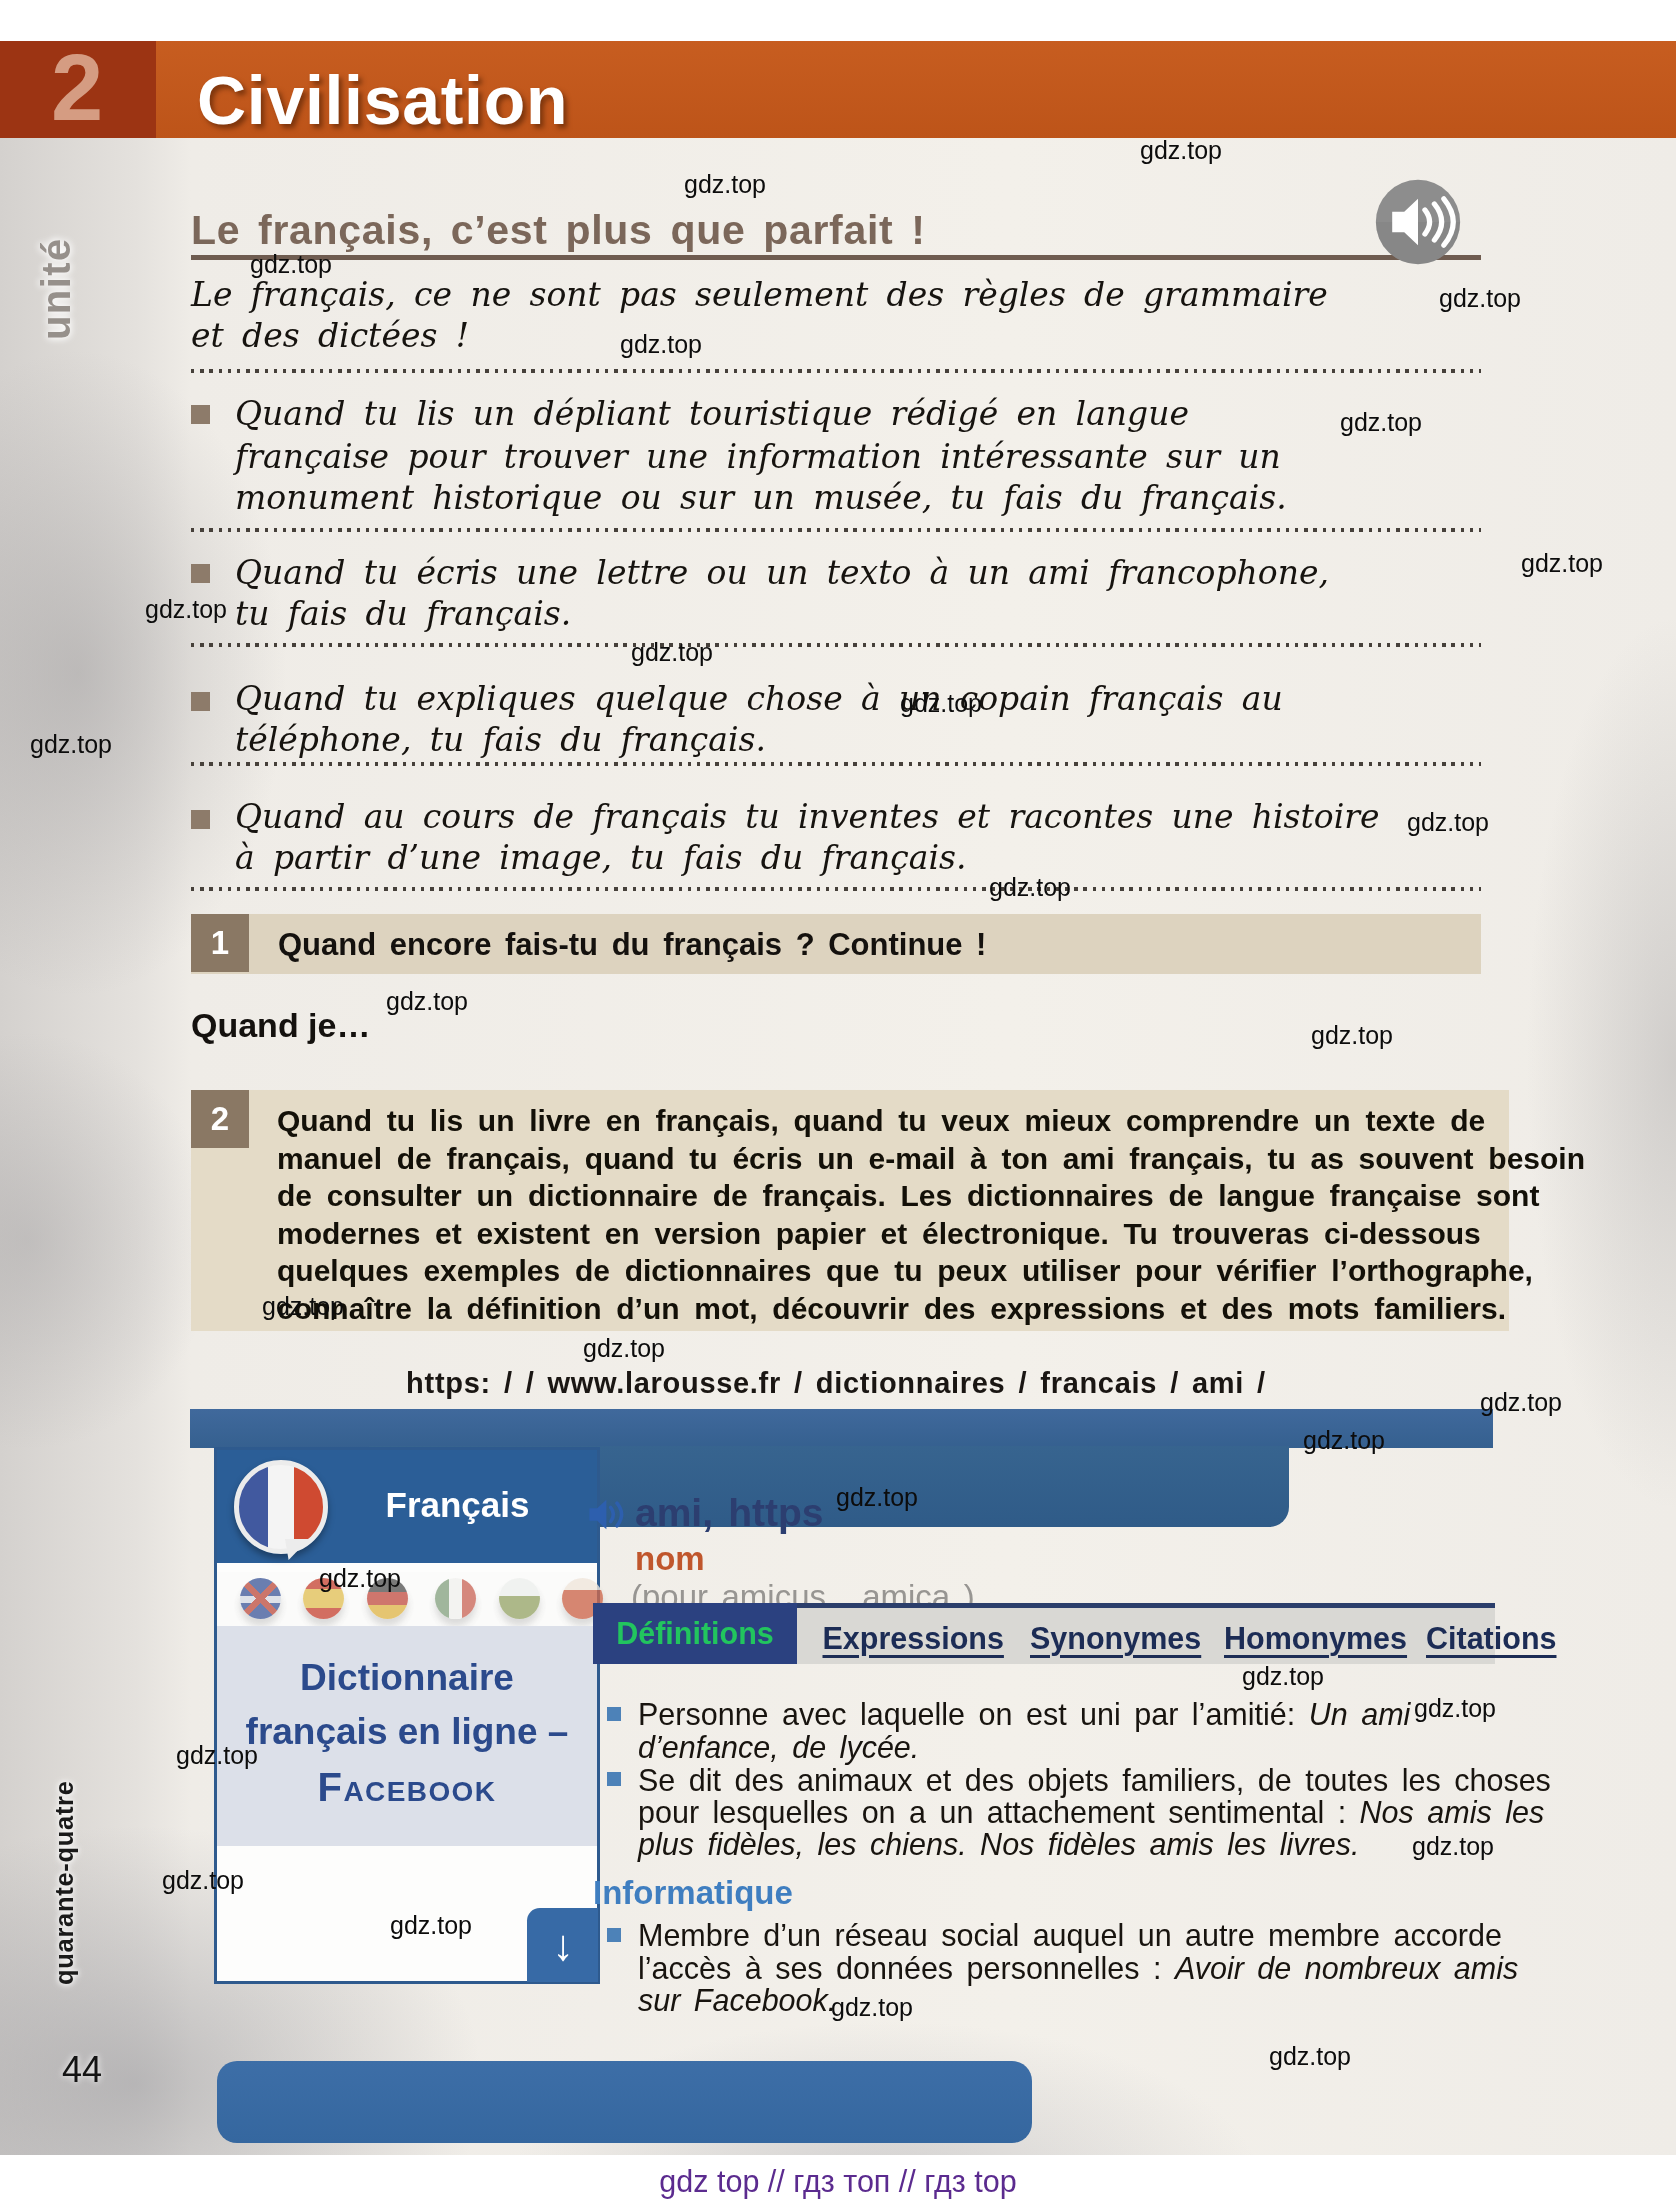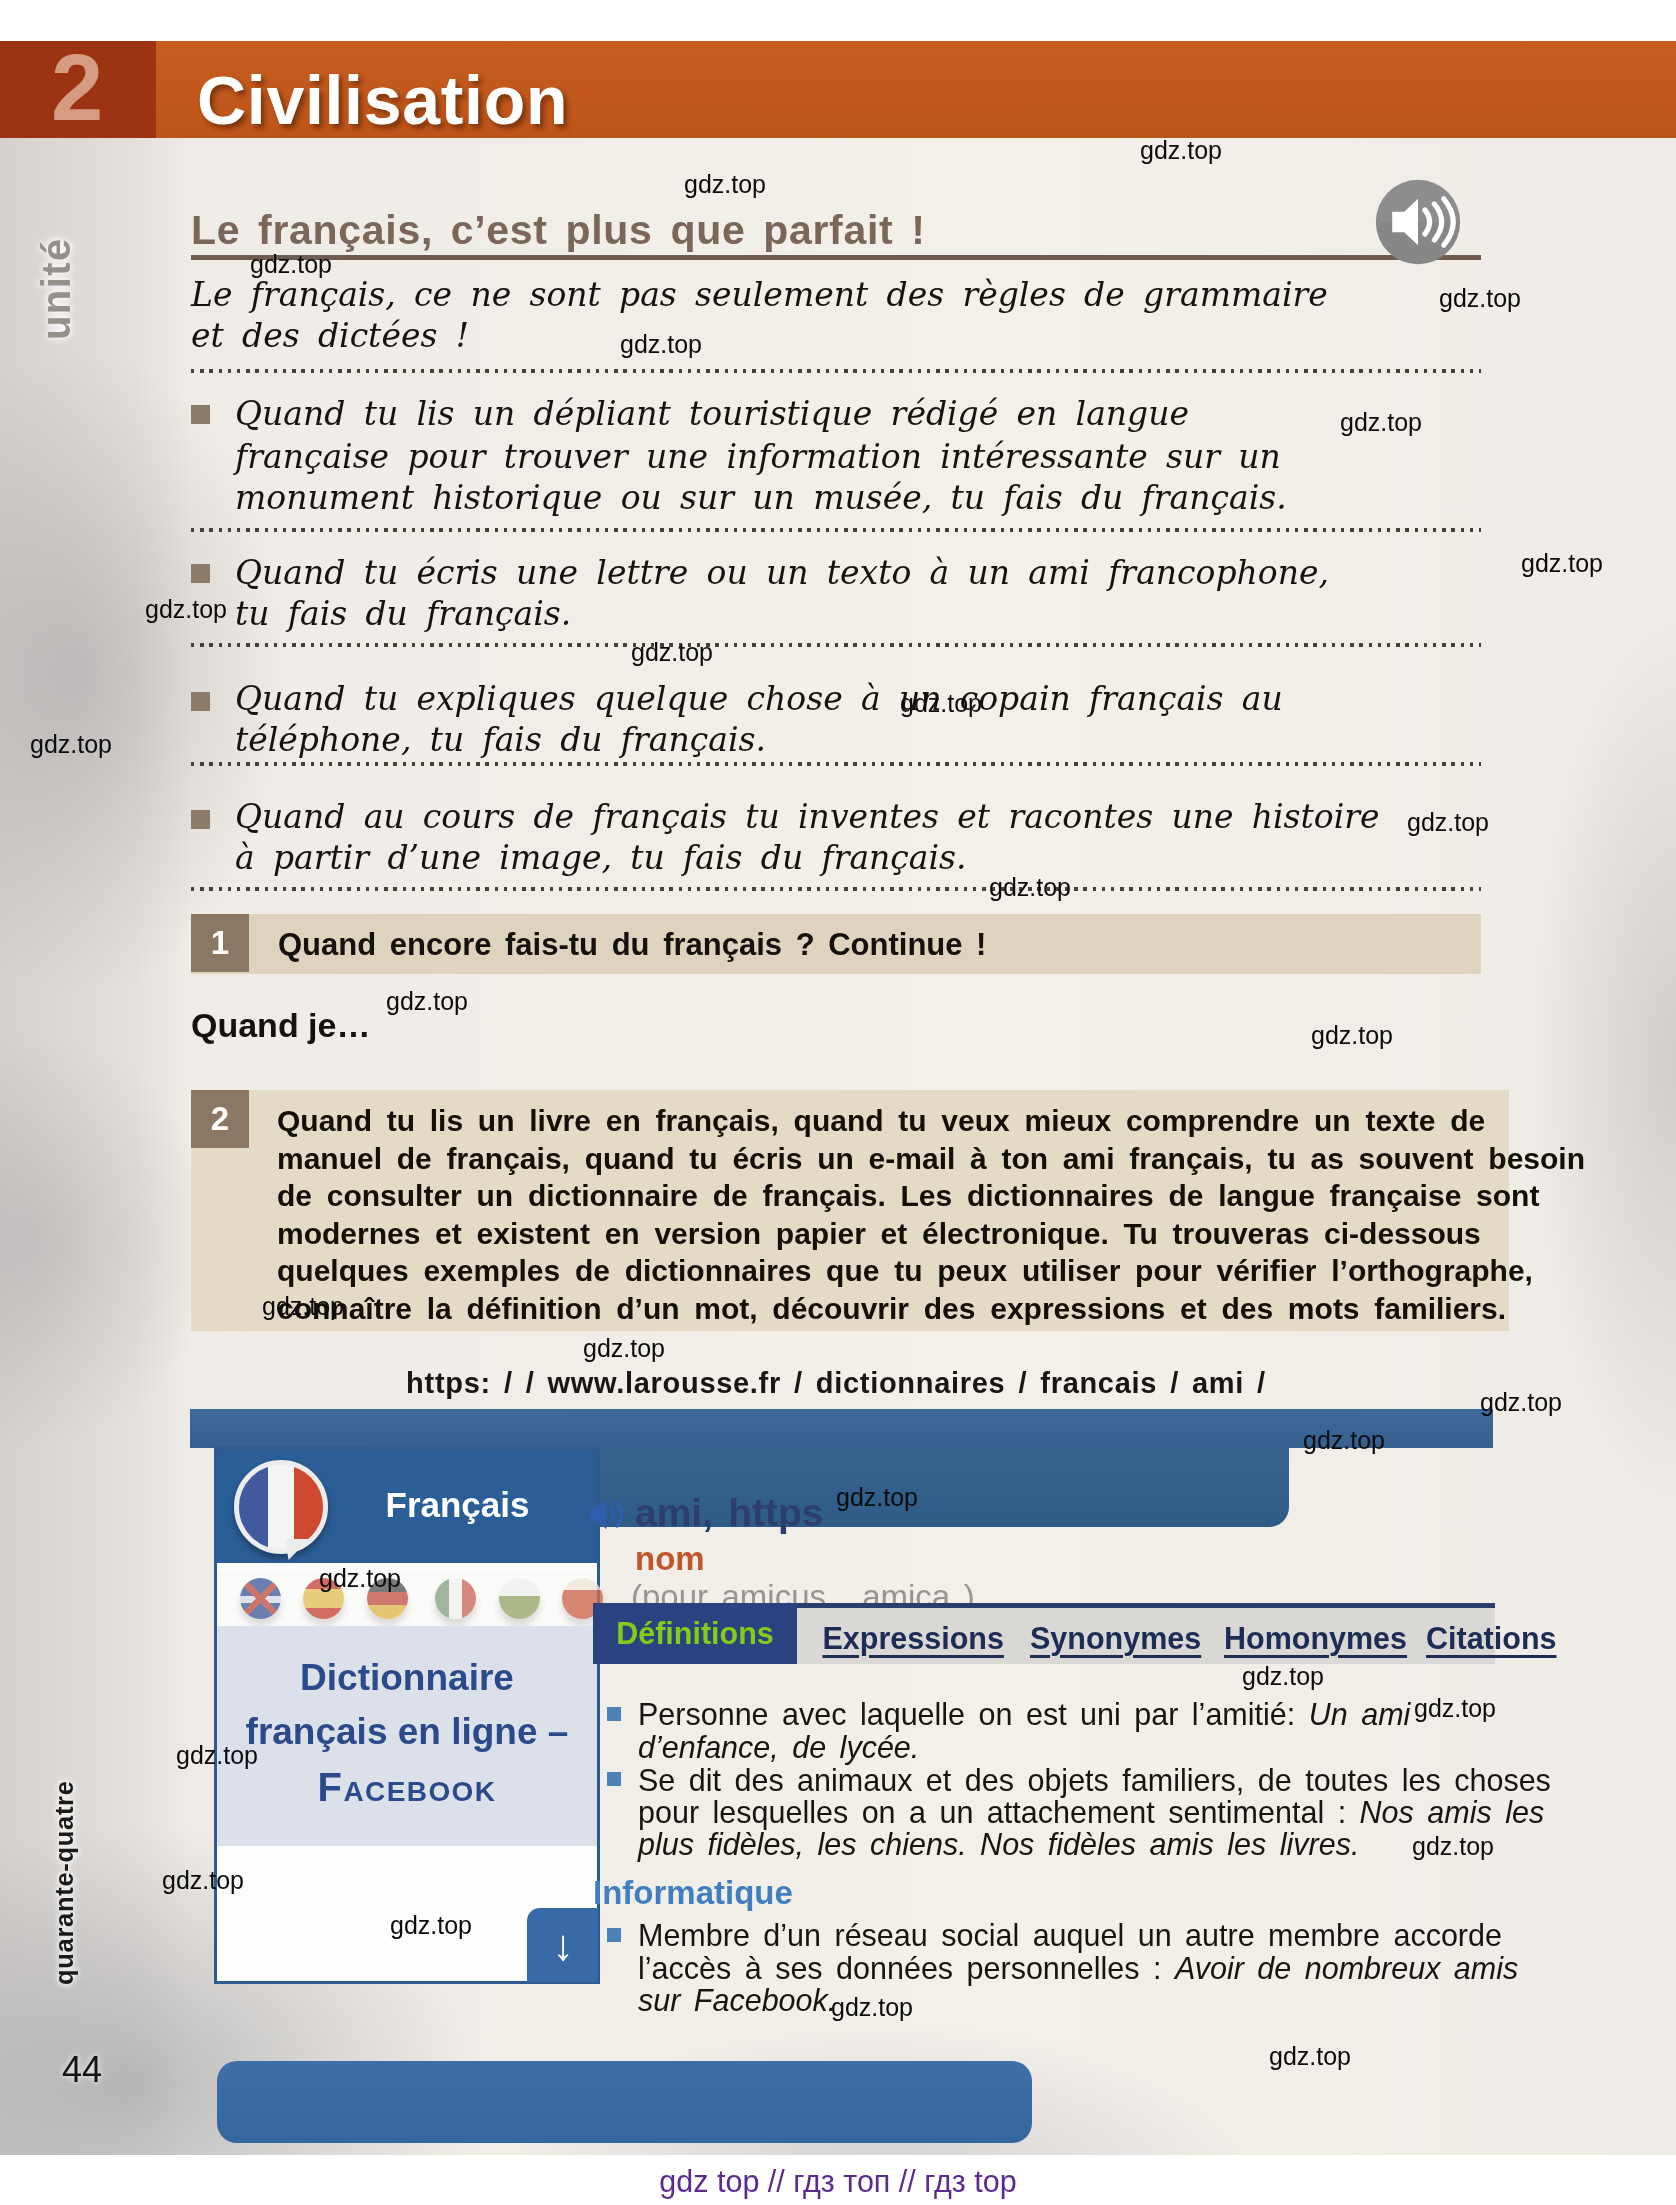--- a/index.html
+++ b/index.html
@@ -68,21 +68,21 @@
   .dictline{position:absolute;left:0;width:100%;text-align:center;font-size:37px;font-weight:700;color:#2b4a8c;}
   .smallcaps{font-variant:small-caps;letter-spacing:1.4px;font-size:40px;}
   .dl-arrowbtn{position:absolute;right:-1.4px;bottom:-1.4px;width:71px;height:74px;background:#376aa6;border-radius:12.8px 0 0 0;
     display:flex;align-items:center;justify-content:center;color:#fff;font-size:43px;font-weight:700;}
   
   .headword{left:635px;top:1491px;font-size:39px;font-weight:700;color:#2c3e70;word-spacing:4.3px;}
   .speaker-sm{left:588px;top:1496px;width:41px;height:37px;}
   .pos{left:635px;top:1540px;font-size:33px;font-weight:700;color:#c0562c;}
   .etym{left:631px;top:1578px;font-size:33px;color:#979592;word-spacing:4.3px;}
   .tabs-topline{left:593px;top:1603px;width:902px;height:5px;background:#2b3e6b;}
-  .tab-active{left:593px;top:1603px;width:204px;height:61px;background:#2b4180;color:#84cc16;
+  .tab-active{left:593px;top:1603px;width:204px;height:61px;background:#2b4180;color:#22c55e;
     display:flex;align-items:center;justify-content:center;font-size:30.5px;font-weight:700;}
   .tabbar{left:797px;top:1608px;width:698px;height:56px;background:#d9d8d4;}
   .tablink{position:absolute;top:12.8px;font-size:30.5px;font-weight:700;color:#1c2c55;text-decoration:underline;text-underline-offset:5.7px;}
   
   .defsq{width:14px;height:14px;background:#4d82b8;}
   .defline{position:absolute;left:638px;font-size:30.5px;color:#18140f;font-weight:400;word-spacing:5px;white-space:nowrap;
     font-family:"Liberation Sans",sans-serif;}
   .defline .bi{font-style:italic;}
   .subhead{left:593px;top:1874px;font-size:33px;font-weight:700;color:#3f7ec0;}
   

